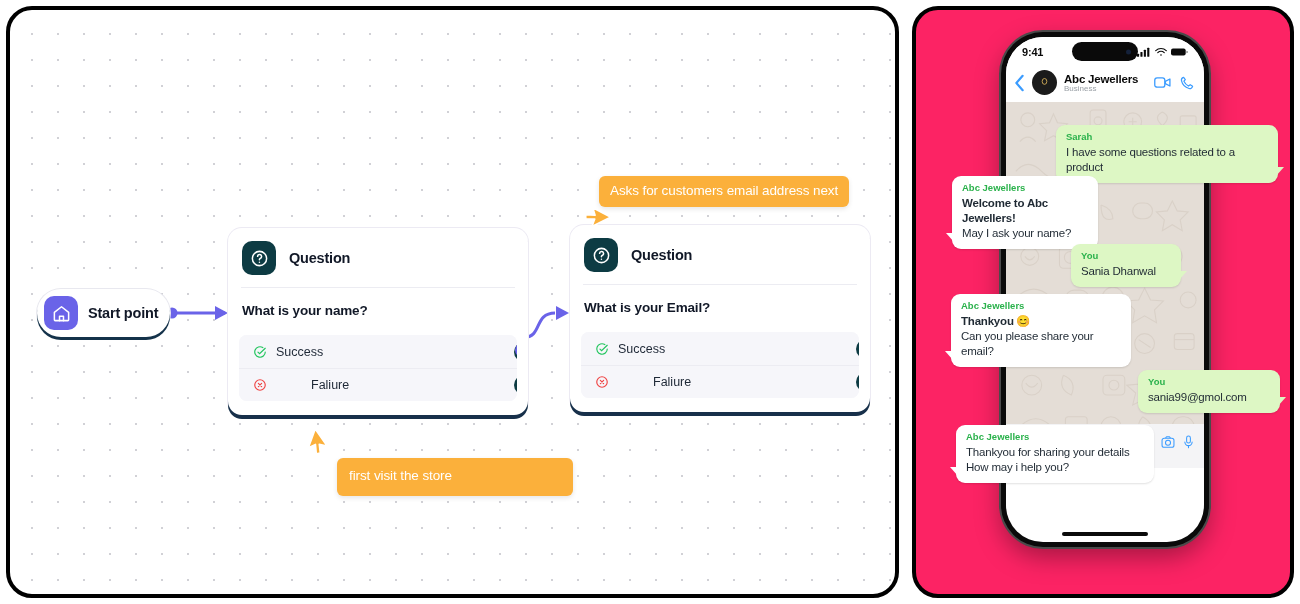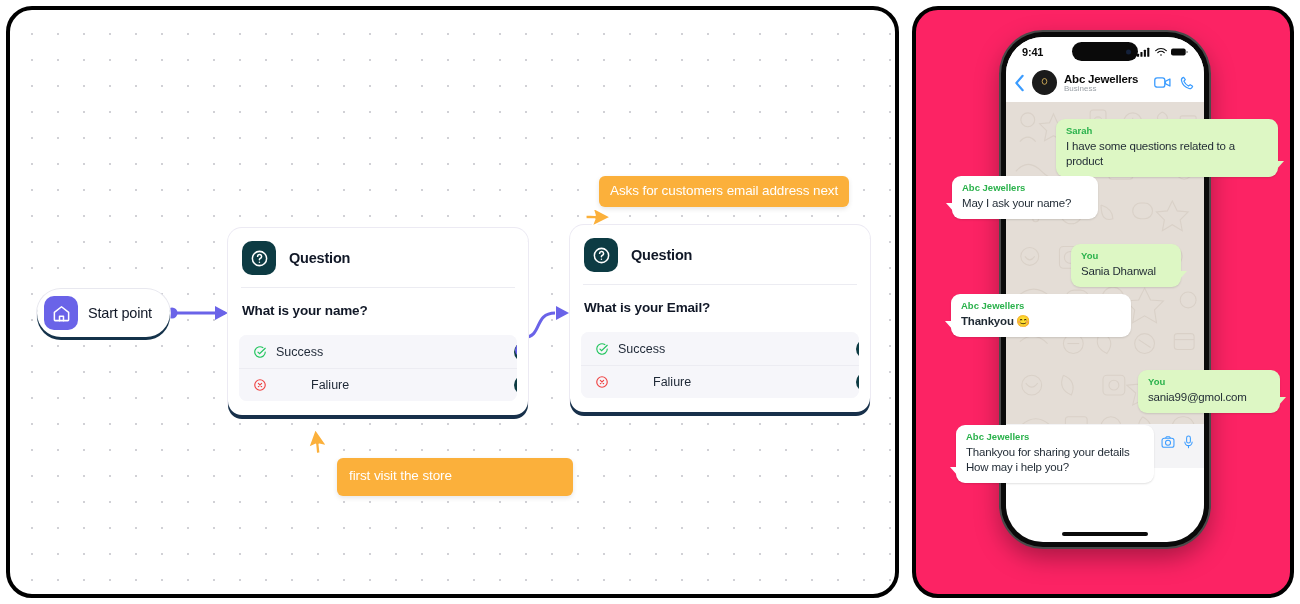--- a/index.html
+++ b/index.html
@@ -37,21 +37,21 @@
     box-shadow: 0 3px 0 0 #14324a, 0 0 0 1px #e8e8ef;
     display: flex; align-items: center; gap: 10px;
     padding-left: 7px;
   }
   .sp-icon {
     width: 34px; height: 34px; border-radius: 10px;
     background: #6a63e8;
     display: flex; align-items: center; justify-content: center;
     flex: none;
   }
-  .sp-label { font-size: 14.5px; font-weight: 400; color: #111827; letter-spacing: -.2px; }
+  .sp-label { font-size: 14.5px; font-weight: 700; color: #111827; letter-spacing: -.2px; }
 
   
   .qcard {
     position: absolute;
     width: 300px;
     background: #ffffff;
     border-radius: 14px;
     box-shadow: 0 4px 0 0 #17304a, 0 0 0 1px #eceaf3;
     padding: 0 0 10px 0;
   }
@@ -211,21 +211,21 @@
   .bubble.inc::after {
     content: ""; position: absolute; left: -6px; bottom: 7px;
     border-width: 0 8px 9px 0; border-style: solid;
     border-color: transparent #ffffff transparent transparent;
   }
   .bubble.out::after {
     content: ""; position: absolute; right: -6px; bottom: 7px;
     border-width: 9px 8px 0 0; border-style: solid;
     border-color: #ddf7c4 transparent transparent transparent;
   }
-  .b1 { left: 140px; top: 109px; width: 222px; }
+  .b1 { left: 140px; top: 115px; width: 222px; }
   .b2 { left: 36px; top: 166px; width: 146px; }
   .b3 { left: 155px; top: 234px; width: 110px; }
   .b4 { left: 35px; top: 284px; width: 180px; }
   .b5 { left: 222px; top: 360px; width: 142px; }
   .b6 { left: 40px; top: 415px; width: 198px; }
 </style>
 </head>
 <body>
 
 <div id="root">
@@ -476,31 +476,33 @@
       </div>
     </div>
 
     <div class="bubble out b1">
       <div class="who">Sarah</div>
       <div class="ln">I have some questions related to a product</div>
     </div>
 
     <div class="bubble inc b2">
       <div class="who">Abc Jewellers</div>
+      <div class="ln b">Welcome to Abc Jewellers!</div>
       <div class="ln">May I ask your name?</div>
     </div>
 
     <div class="bubble out b3">
       <div class="who">You</div>
       <div class="ln">Sania Dhanwal</div>
     </div>
 
     <div class="bubble inc b4">
       <div class="who">Abc Jewellers</div>
       <div class="ln b">Thankyou 😊</div>
+      <div class="ln">Can you please share your email?</div>
     </div>
 
     <div class="bubble out b5">
       <div class="who">You</div>
       <div class="ln">sania99@gmol.com</div>
     </div>
 
     <div class="bubble inc b6">
       <div class="who">Abc Jewellers</div>
       <div class="ln">Thankyou for sharing your details</div>

